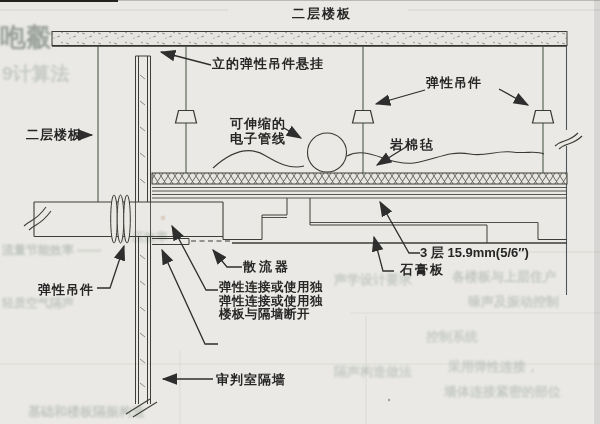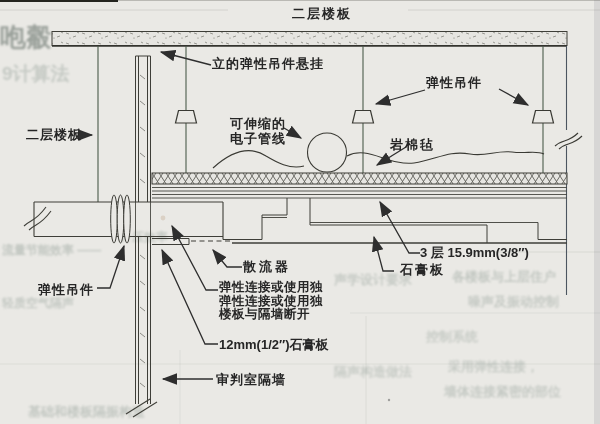--- a/index.html
+++ b/index.html
@@ -195,28 +195,27 @@
 
   <div class="lbl" style="left:292px;top:7px;letter-spacing:2px">二层楼板</div>
   <div class="lbl" style="left:212px;top:57px;letter-spacing:1px">立的弹性吊件悬挂</div>
   <div class="lbl" style="left:26px;top:128px;letter-spacing:1px">二层楼板</div>
   <div class="lbl" style="left:426px;top:76px;letter-spacing:1px">弹性吊件</div>
   <div class="lbl" style="left:230px;top:116px;letter-spacing:1px">
     <span class="ln">可伸缩的</span>
     <span class="ln">电子管线</span>
   </div>
   <div class="lbl" style="left:390px;top:138px;letter-spacing:2px">岩棉毡</div>
-  <div class="lbl" style="left:420px;top:246px">3 层 15.9mm(3/8″)</div>
+  <div class="lbl" style="left:420px;top:246px">3 层 15.9mm(5/6″)</div>
   <div class="lbl" style="left:400px;top:263px;letter-spacing:2px">石膏板</div>
   <div class="lbl" style="left:38px;top:283px;letter-spacing:1px">弹性吊件</div>
   <div class="lbl" style="left:243px;top:260px;letter-spacing:3px">散流器</div>
   <div class="lbl note" style="left:219px;top:281px;font-size:12.5px;letter-spacing:0.5px">
     <span class="ln">弹性连接或使用独</span>
     <span class="ln">弹性连接或使用独</span>
     <span class="ln">楼板与隔墙断开</span>
   </div>
-  <div class="lbl" style="left:219px;top:338px">12mm(1/2″)石膏板</div>
   <div class="lbl" style="left:216px;top:373px;letter-spacing:1px">审判室隔墙</div>
 
   <div class="edge-top-dark"></div>
   <div class="edge-top-thin"></div>
   <div class="edge-right"></div>
 </div>
 
 </body></html>

